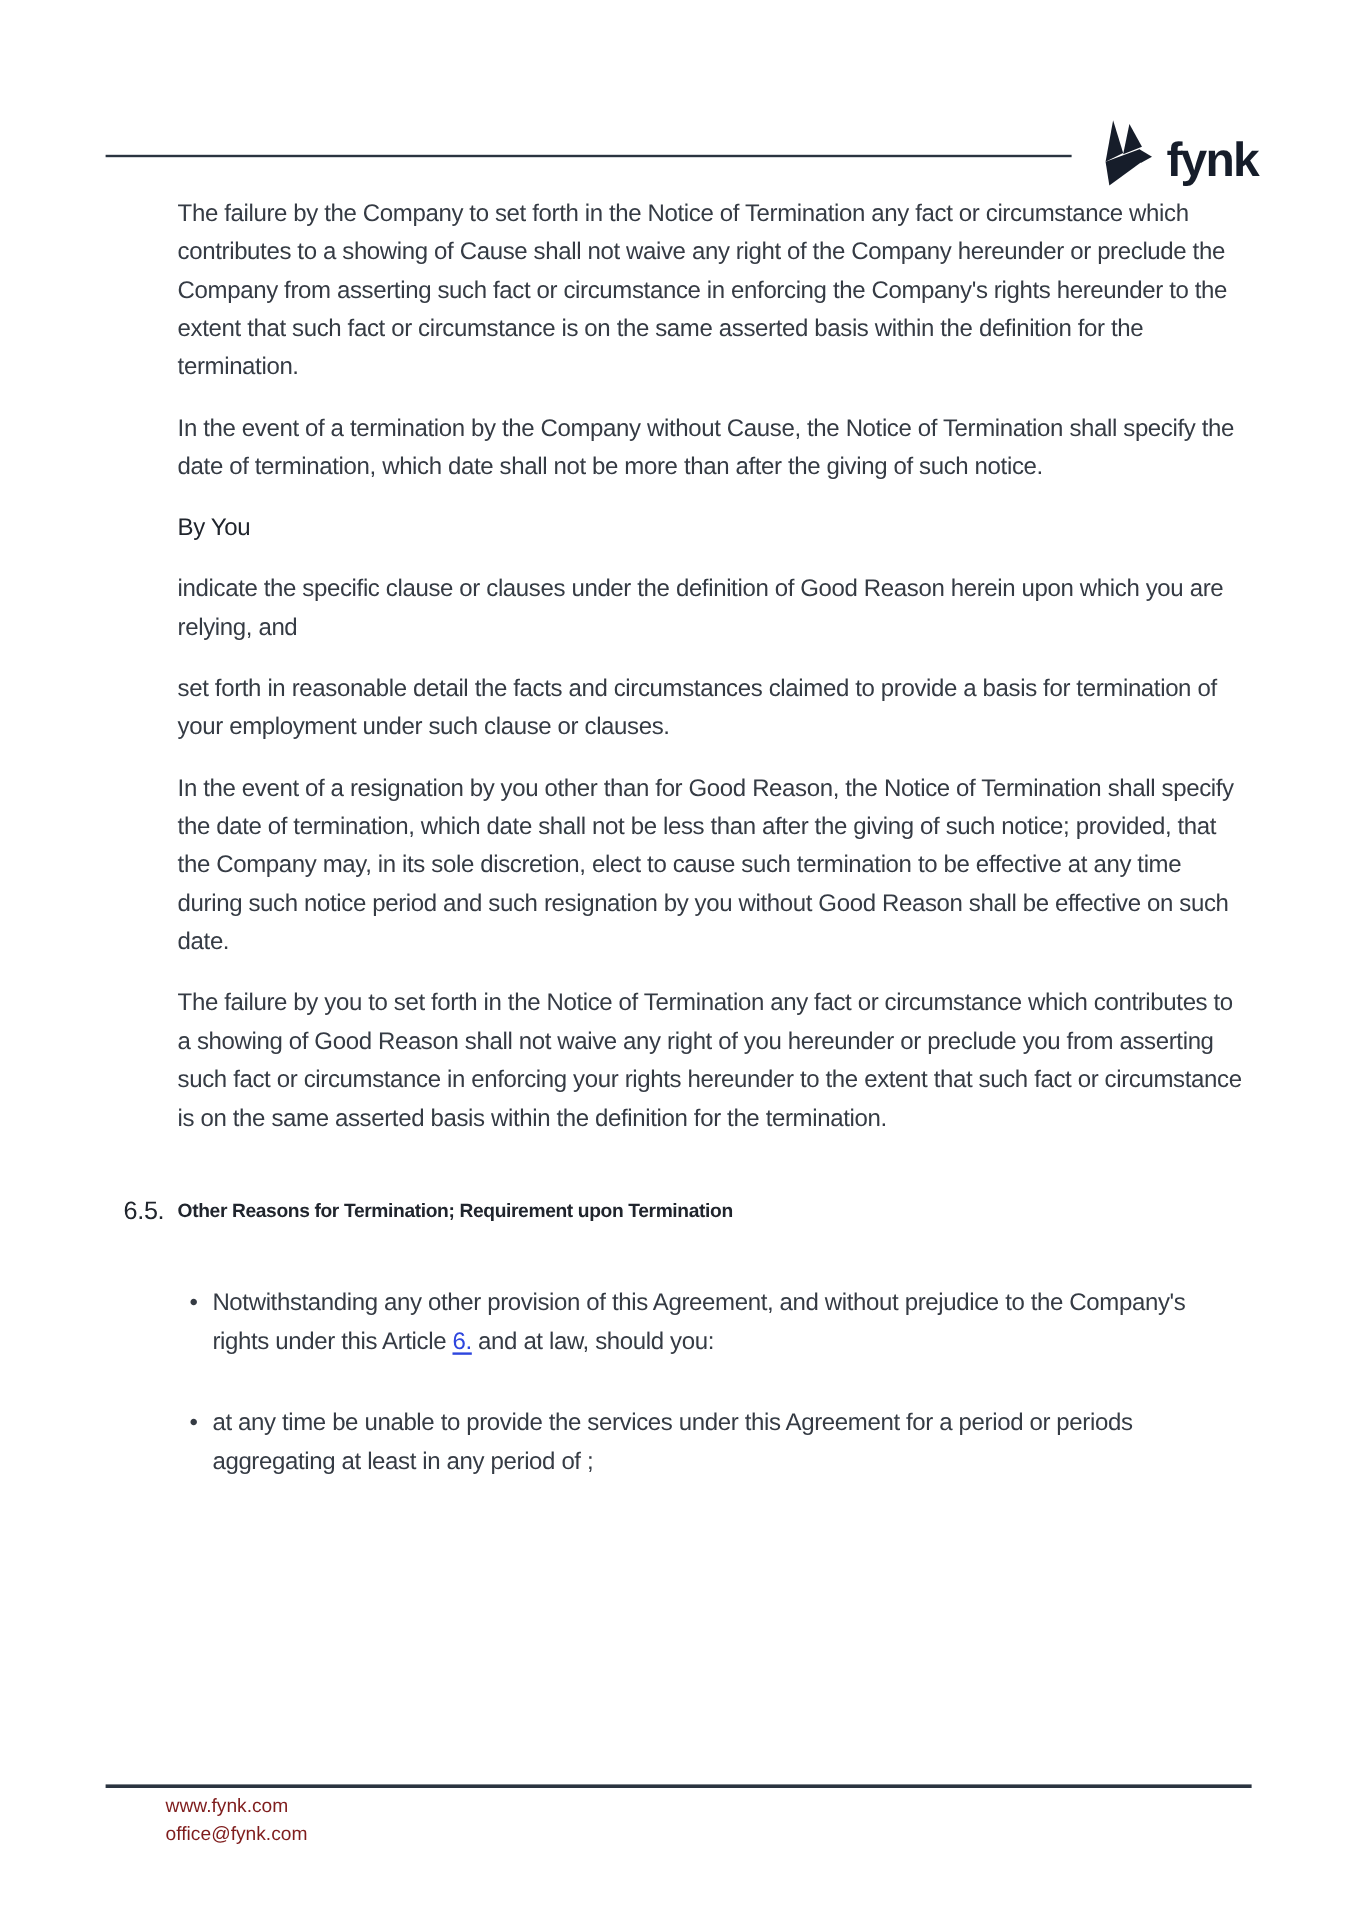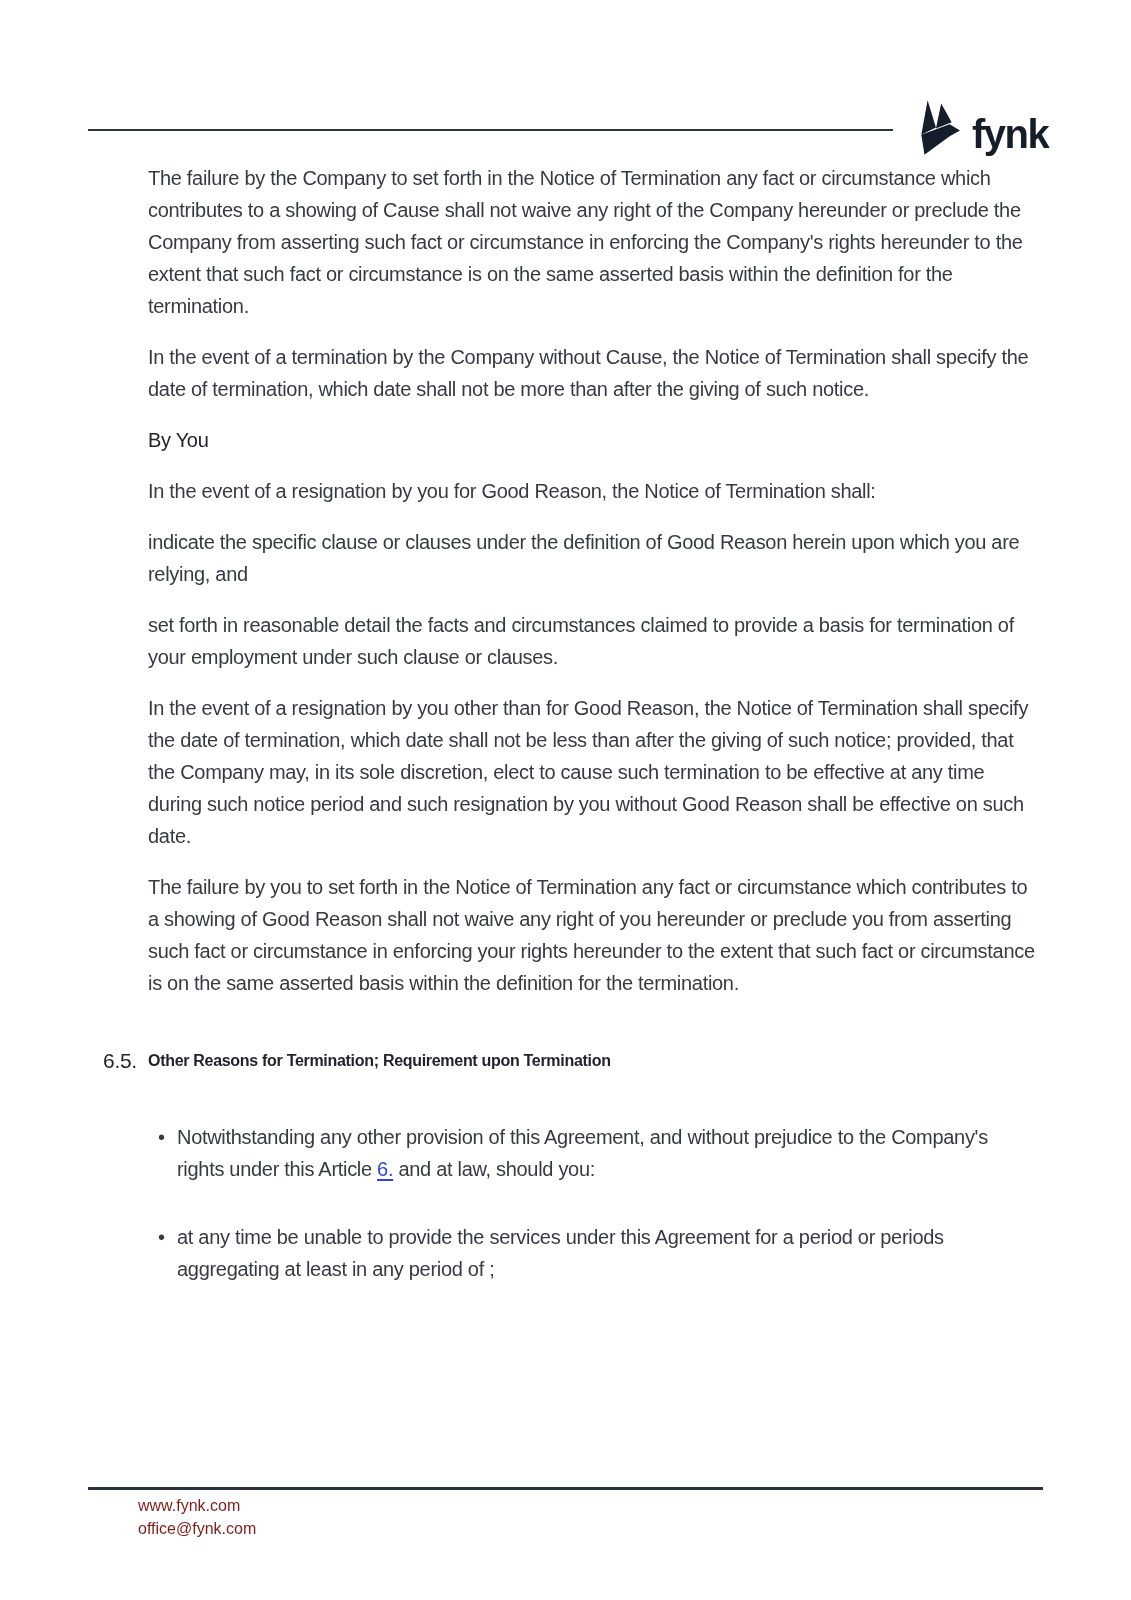--- a/index.html
+++ b/index.html
@@ -137,21 +137,20 @@
   </div>
 
   <div class="content">
 
     <p>The failure by the Company to set forth in the Notice of Termination any fact or circumstance which contributes to a showing of Cause shall not waive any right of the Company hereunder or preclude the Company from asserting such fact or circumstance in enforcing the Company's rights hereunder to the extent that such fact or circumstance is on the same asserted basis within the definition for the termination.</p>
 
     <p>In the event of a termination by the Company without Cause, the Notice of Termination shall specify the date of termination, which date shall not be more than after the giving of such notice.</p>
 
     <p class="subheading">By You</p>
 
-    <p>In the event of a resignation by you for Good Reason, the Notice of Termination shall:</p>
 
     <p>indicate the specific clause or clauses under the definition of Good Reason herein upon which you are relying, and</p>
 
     <p>set forth in reasonable detail the facts and circumstances claimed to provide a basis for termination of your employment under such clause or clauses.</p>
 
     <p>In the event of a resignation by you other than for Good Reason, the Notice of Termination shall specify the date of termination, which date shall not be less than after the giving of such notice; provided, that the Company may, in its sole discretion, elect to cause such termination to be effective at any time during such notice period and such resignation by you without Good Reason shall be effective on such date.</p>
 
     <p>The failure by you to set forth in the Notice of Termination any fact or circumstance which contributes to a showing of Good Reason shall not waive any right of you hereunder or preclude you from asserting such fact or circumstance in enforcing your rights hereunder to the extent that such fact or circumstance is on the same asserted basis within the definition for the termination.</p>
 
     <div class="section-row">

